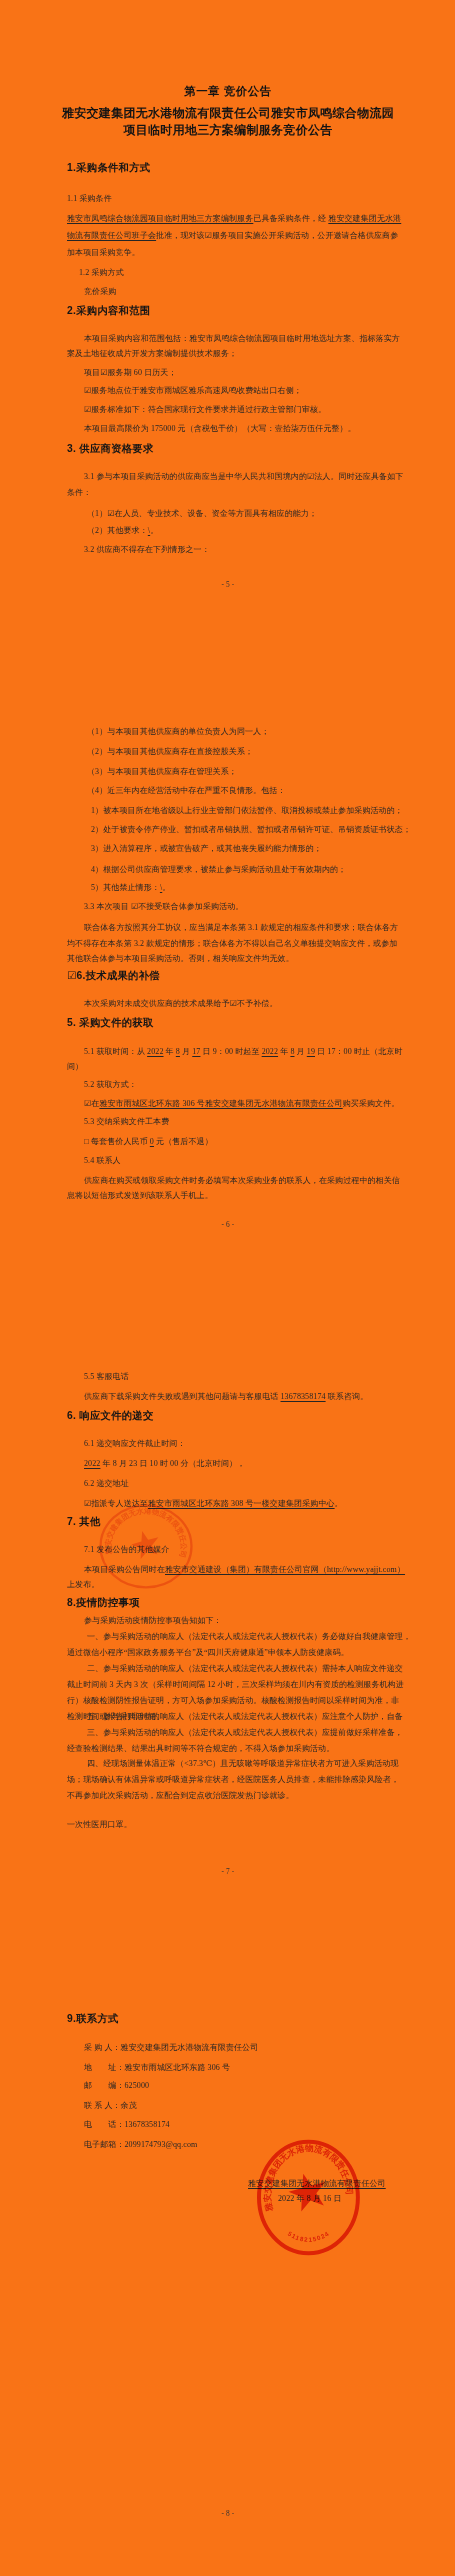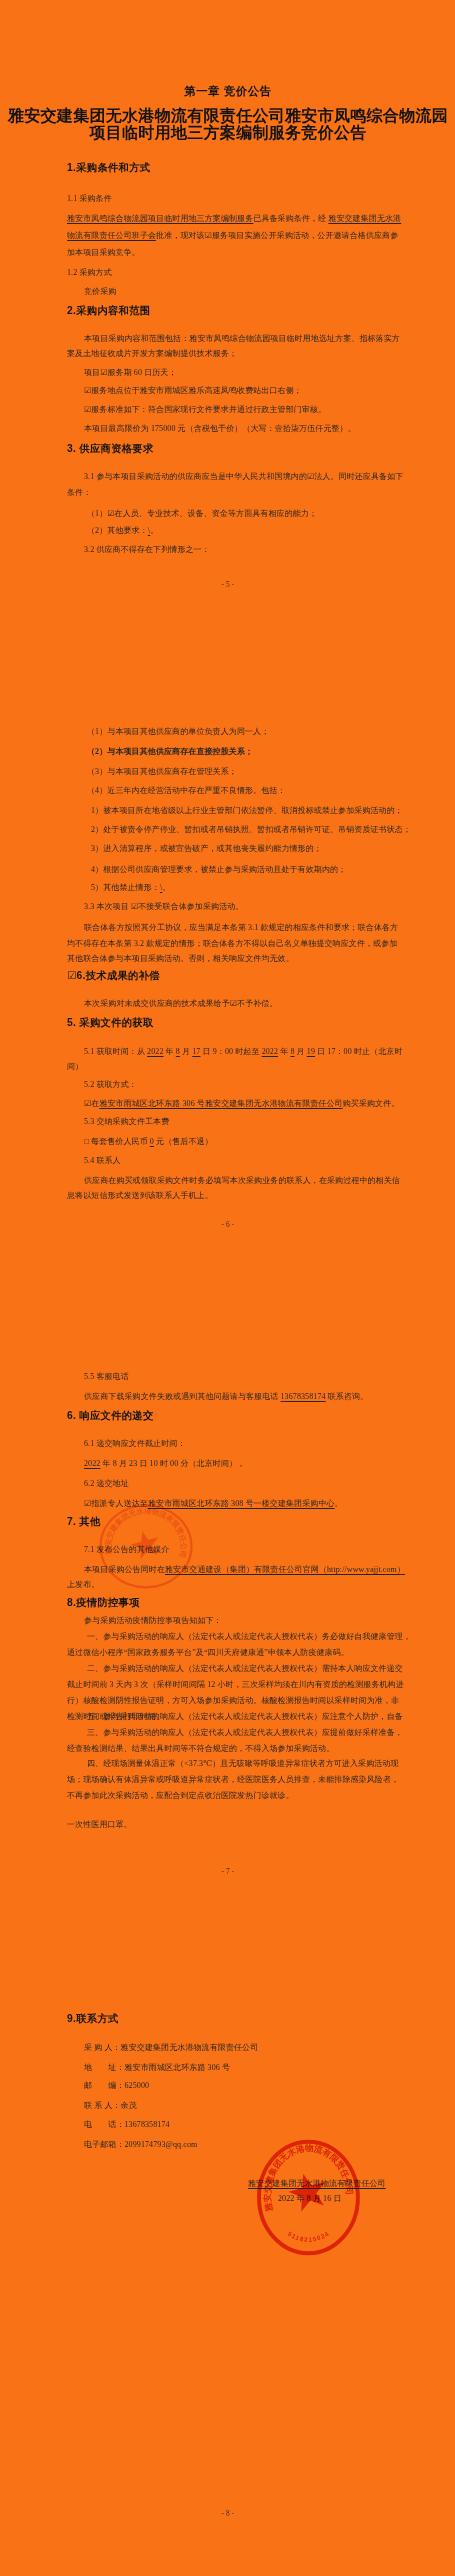--- a/index.html
+++ b/index.html
@@ -2,21 +2,21 @@
 <html style="font-size:9px"><head>
 <meta charset="utf-8">
 <style>
   html,body{margin:0;padding:0;}
   body{width:456px;background:#f4f4f4;}
   .doc{position:relative;width:456px;height:2576px;background:#f97316;overflow:hidden;
        font-family:"Liberation Serif","DejaVu Serif",serif;}
   .line{position:absolute;white-space:nowrap;font-size:8px;line-height:1.35;color:#262626;
         font-family:"Liberation Serif","DejaVu Serif",serif;letter-spacing:0.1px;}
   .line.t{font-family:"Liberation Sans","DejaVu Sans",sans-serif;font-weight:bold;font-size:11.4px;color:#141414;letter-spacing:0.6px;}
-  .line.st{font-family:"Liberation Sans","DejaVu Sans",sans-serif;font-weight:bold;font-size:16px;color:#141414;letter-spacing:0.3px;}
+  .line.st{font-family:"Liberation Sans","DejaVu Sans",sans-serif;font-weight:bold;font-size:12px;color:#141414;letter-spacing:0.3px;}
   .line.h{font-family:"Liberation Sans","DejaVu Sans",sans-serif;font-weight:bold;font-size:10.3px;color:#161616;letter-spacing:0.3px;}
   .line.f{font-size:7.4px;color:#333;}
   .line.center{left:0;right:0;text-align:center;}
   .u{text-decoration:underline;text-decoration-thickness:0.6px;text-underline-offset:1.7px;}
   .stamp{position:absolute;mix-blend-mode:multiply;pointer-events:none;}
   .stamp-small{left:97px;top:1502px;opacity:0.42;}
   .stamp-large{left:255px;top:2138px;opacity:0.9;}
   .stamp text{font-family:"Liberation Sans","DejaVu Sans",sans-serif;font-weight:bold;}
 </style>
 </head>
@@ -25,38 +25,38 @@
 <div class="doc">
   <div id="lines">
       <div class="line t center" style="top: 84px;"><span>第一章 竞价公告</span></div>
       <div class="line st center" style="top: 105px;"><span>雅安交建集团无水港物流有限责任公司雅安市凤鸣综合物流园</span></div>
       <div class="line st center" style="top: 122px;"><span>项目临时用地三方案编制服务竞价公告</span></div>
       <div class="line h" style="top: 161px; left: 67px;"><span>1.采购条件和方式</span></div>
       <div class="line b" style="top: 194px; left: 67px;"><span>1.1 采购条件</span></div>
       <div class="line b" style="top: 214px; left: 67px;"><span class="u">雅安市凤鸣综合物流园项目临时用地三方案编制服务</span><span>已具备采购条件，经 </span><span class="u">雅安交建集团无水港</span></div>
       <div class="line b" style="top: 231px; left: 67px;"><span class="u">物流有限责任公司班子会</span><span>批准，现对该☑服务项目实施公开采购活动，公开邀请合格供应商参</span></div>
       <div class="line b" style="top: 248px; left: 67px;"><span>加本项目采购竞争。</span></div>
-      <div class="line b" style="top: 268px; left: 67px; text-align: right;"><span>1.2 采购方式</span></div>
+      <div class="line b" style="top: 268px; left: 79px; text-align: right;"><span>1.2 采购方式</span></div>
       <div class="line i" style="top: 287px; left: 84px;"><span>竞价采购</span></div>
       <div class="line h" style="top: 304px; left: 67px;"><span>2.采购内容和范围</span></div>
       <div class="line i" style="top: 334px; left: 84px;"><span>本项目采购内容和范围包括：雅安市凤鸣综合物流园项目临时用地选址方案、指标落实方</span></div>
       <div class="line b" style="top: 349px; left: 67px;"><span>案及土地征收成片开发方案编制提供技术服务；</span></div>
       <div class="line i" style="top: 368px; left: 84px;"><span>项目☑服务期 60 日历天；</span></div>
       <div class="line i" style="top: 386px; left: 84px;"><span>☑服务地点位于雅安市雨城区雅乐高速凤鸣收费站出口右侧；</span></div>
       <div class="line i" style="top: 405px; left: 84px;"><span>☑服务标准如下：符合国家现行文件要求并通过行政主管部门审核。</span></div>
       <div class="line i" style="top: 424px; left: 84px;"><span>本项目最高限价为 175000 元（含税包干价）（大写：壹拾柒万伍仟元整）。</span></div>
       <div class="line h" style="top: 442px; left: 67px;"><span>3. 供应商资格要求</span></div>
       <div class="line i" style="top: 472px; left: 84px;"><span>3.1 参与本项目采购活动的供应商应当是中华人民共和国境内的☑法人。同时还应具备如下</span></div>
       <div class="line b" style="top: 488px; left: 67px;"><span>条件：</span></div>
       <div class="line i2" style="top: 509px; left: 87px;"><span>（1）☑在人员、专业技术、设备、资金等方面具有相应的能力；</span></div>
       <div class="line i2" style="top: 526px; left: 87px;"><span>（2）其他要求：</span><span class="u">\</span><span>。</span></div>
       <div class="line i" style="top: 545px; left: 84px;"><span>3.2 供应商不得存在下列情形之一：</span></div>
       <div class="line f center" style="top: 580px;"><span>- 5 -</span></div>
       <div class="line i2" style="top: 727px; left: 87px;"><span>（1）与本项目其他供应商的单位负责人为同一人；</span></div>
-      <div class="line i2" style="top: 747px; left: 87px; font-weight: bold;"><span>（2）与本项目其他供应商存在直接控股关系；</span></div>
+      <div class="line i2" style="top: 747px; left: 87px;"><span>（2）与本项目其他供应商存在直接控股关系；</span></div>
       <div class="line i2" style="top: 767px; left: 87px;"><span>（3）与本项目其他供应商存在管理关系；</span></div>
       <div class="line i2" style="top: 786px; left: 87px;"><span>（4）近三年内在经营活动中存在严重不良情形。包括：</span></div>
       <div class="line i3" style="top: 806px; left: 91px;"><span>1）被本项目所在地省级以上行业主管部门依法暂停、取消投标或禁止参加采购活动的；</span></div>
       <div class="line i3" style="top: 825px; left: 91px;"><span>2）处于被责令停产停业、暂扣或者吊销执照、暂扣或者吊销许可证、吊销资质证书状态；</span></div>
       <div class="line i3" style="top: 844px; left: 91px;"><span>3）进入清算程序，或被宣告破产，或其他丧失履约能力情形的；</span></div>
       <div class="line i3" style="top: 865px; left: 91px;"><span>4）根据公司供应商管理要求，被禁止参与采购活动且处于有效期内的；</span></div>
       <div class="line i3" style="top: 883px; left: 91px;"><span>5）其他禁止情形：</span><span class="u">\</span><span>。</span></div>
       <div class="line i" style="top: 902px; left: 84px;"><span>3.3 本次项目 ☑不接受联合体参加采购活动。</span></div>
       <div class="line i" style="top: 923px; left: 84px;"><span>联合体各方按照其分工协议，应当满足本条第 3.1 款规定的相应条件和要求；联合体各方</span></div>
       <div class="line b" style="top: 939px; left: 67px;"><span>均不得存在本条第 3.2 款规定的情形；联合体各方不得以自己名义单独提交响应文件，或参加</span></div>

